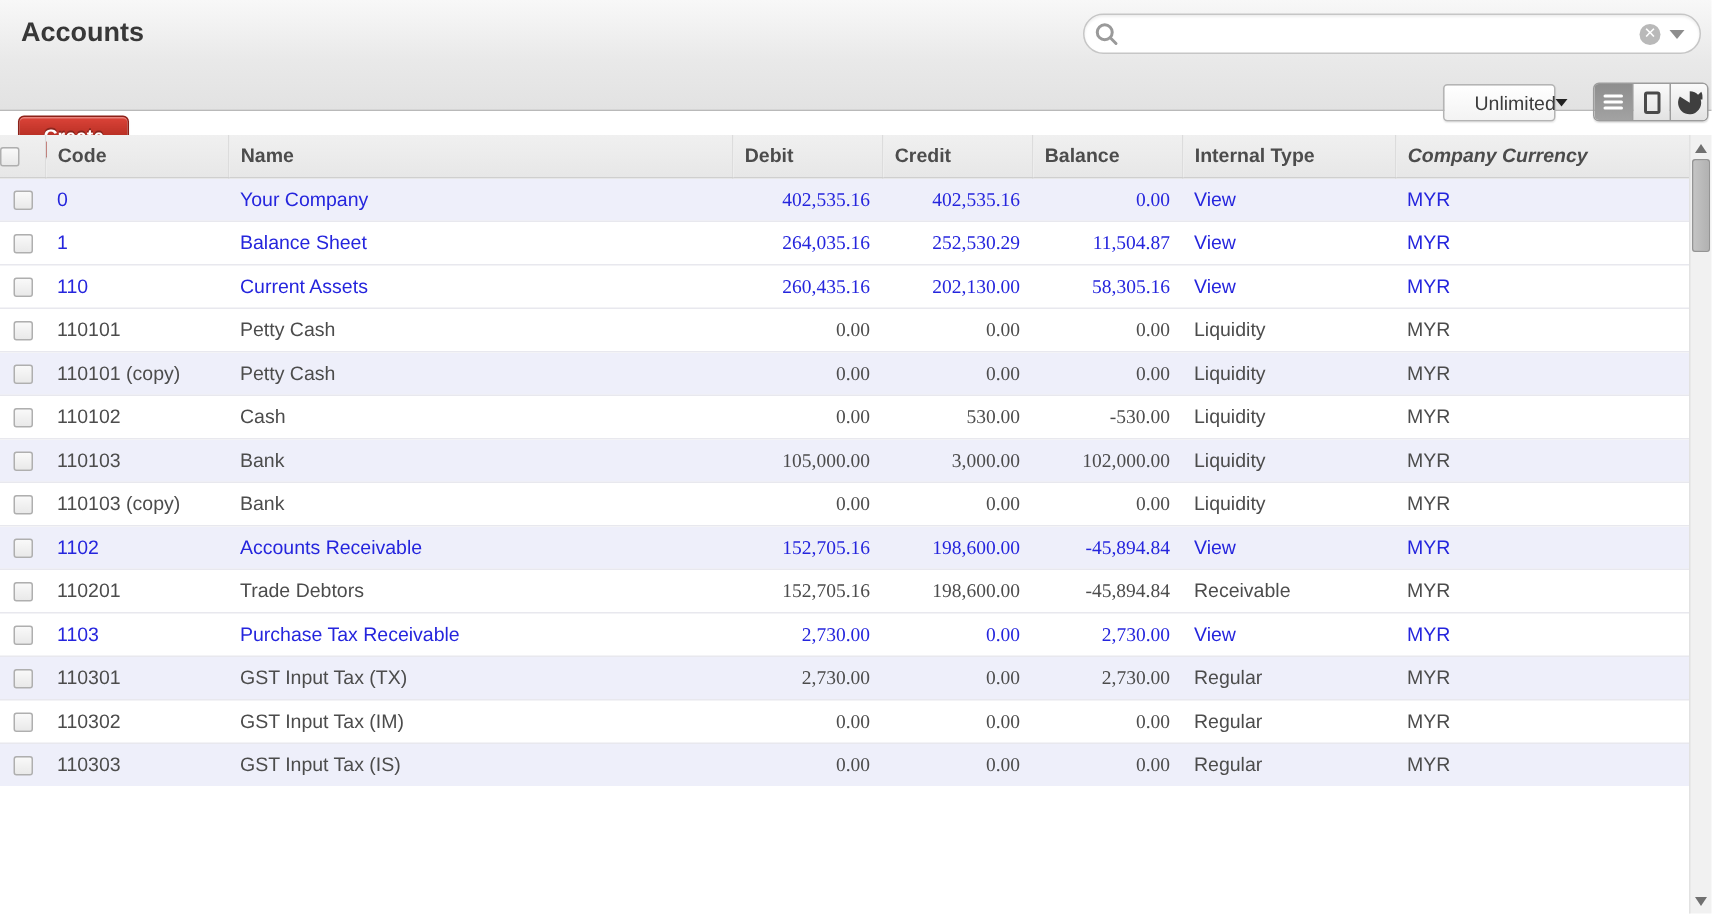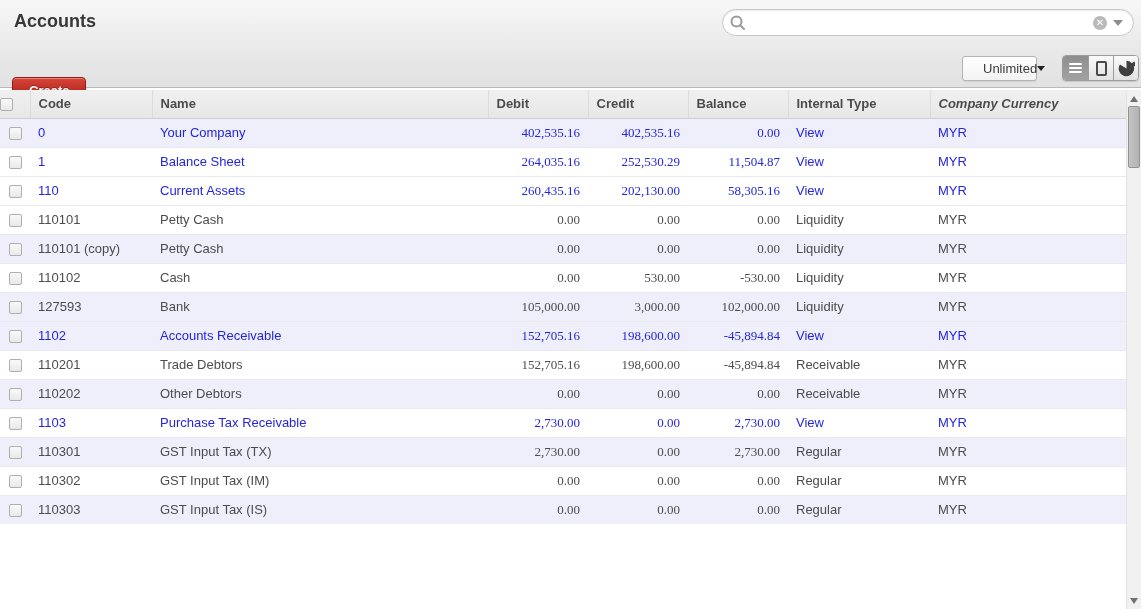--- a/index.html
+++ b/index.html
@@ -1,20 +1,20 @@
 <!DOCTYPE html>
 <html><head>
 <meta charset="utf-8">
 <style>
   * { margin:0; padding:0; box-sizing:border-box; }
   html,body { width:1141px; height:609px; overflow:hidden;
     font-family:"Liberation Sans","DejaVu Sans",sans-serif; background:#fff; }
 
   
-  .header-area { position:absolute; left:0; top:0; width:1141px; height:88px;
+  .header-area { position:absolute; left:0; top:0; width:1141px; height:74px;
     background:linear-gradient(#f8f8f8,#e9e9e9 55%,#e2e2e2);
     border-bottom:1px solid #b9b9b9; }
   .page-title { position:absolute; left:14px; top:11px; font-size:18px; font-weight:bold; color:#383838; }
 
   
   .searchbox { position:absolute; left:722px; top:9px; width:412px; height:27px;
     background:#fff; border:1px solid #c6c6c6; border-radius:14px;
     box-shadow:inset 0 1px 2px rgba(0,0,0,.08); display:flex; align-items:center; }
   .search-mag { margin-left:6px; flex:0 0 auto; }
   .search-input { flex:1 1 auto; border:none; outline:none; background:transparent;
@@ -197,25 +197,35 @@
     <td>110102</td>
     <td>Cash</td>
     <td class="num">0.00</td>
     <td class="num">530.00</td>
     <td class="num">-530.00</td>
     <td>Liquidity</td>
     <td>MYR</td>
   </tr>
       <tr class="alt">
     <td class="cb-cell"><span class="cb"></span></td>
-    <td>127593</td>
+    <td>110103</td>
     <td>Bank</td>
     <td class="num">105,000.00</td>
     <td class="num">3,000.00</td>
     <td class="num">102,000.00</td>
+    <td>Liquidity</td>
+    <td>MYR</td>
+  </tr>
+      <tr>
+    <td class="cb-cell"><span class="cb"></span></td>
+    <td>110103 (copy)</td>
+    <td>Bank</td>
+    <td class="num">0.00</td>
+    <td class="num">0.00</td>
+    <td class="num">0.00</td>
     <td>Liquidity</td>
     <td>MYR</td>
   </tr>
       <tr class="alt view-row">
     <td class="cb-cell"><span class="cb"></span></td>
     <td>1102</td>
     <td>Accounts Receivable</td>
     <td class="num">152,705.16</td>
     <td class="num">198,600.00</td>
     <td class="num">-45,894.84</td>
@@ -225,30 +235,20 @@
       <tr>
     <td class="cb-cell"><span class="cb"></span></td>
     <td>110201</td>
     <td>Trade Debtors</td>
     <td class="num">152,705.16</td>
     <td class="num">198,600.00</td>
     <td class="num">-45,894.84</td>
     <td>Receivable</td>
     <td>MYR</td>
   </tr>
-      <tr class="alt">
-    <td class="cb-cell"><span class="cb"></span></td>
-    <td>110202</td>
-    <td>Other Debtors</td>
-    <td class="num">0.00</td>
-    <td class="num">0.00</td>
-    <td class="num">0.00</td>
-    <td>Receivable</td>
-    <td>MYR</td>
-  </tr>
       <tr class="view-row">
     <td class="cb-cell"><span class="cb"></span></td>
     <td>1103</td>
     <td>Purchase Tax Receivable</td>
     <td class="num">2,730.00</td>
     <td class="num">0.00</td>
     <td class="num">2,730.00</td>
     <td>View</td>
     <td>MYR</td>
   </tr>

